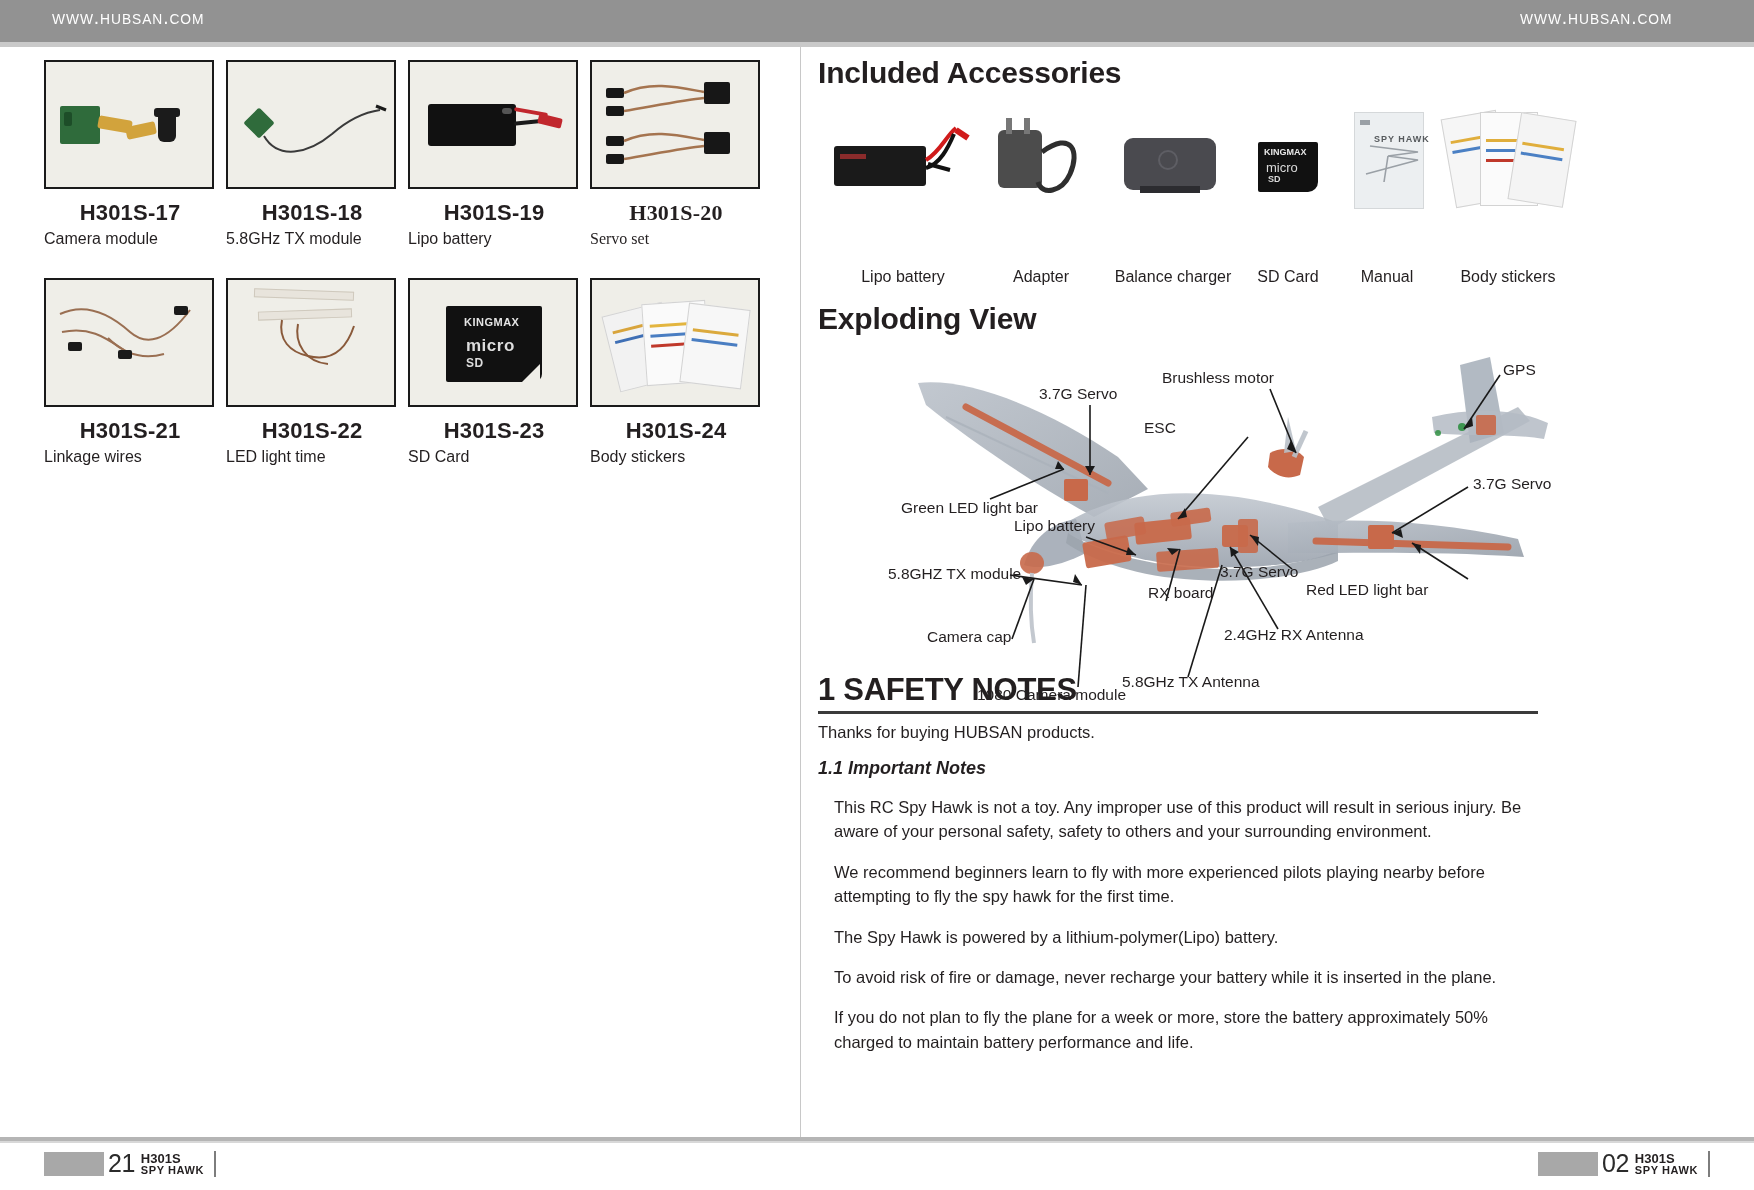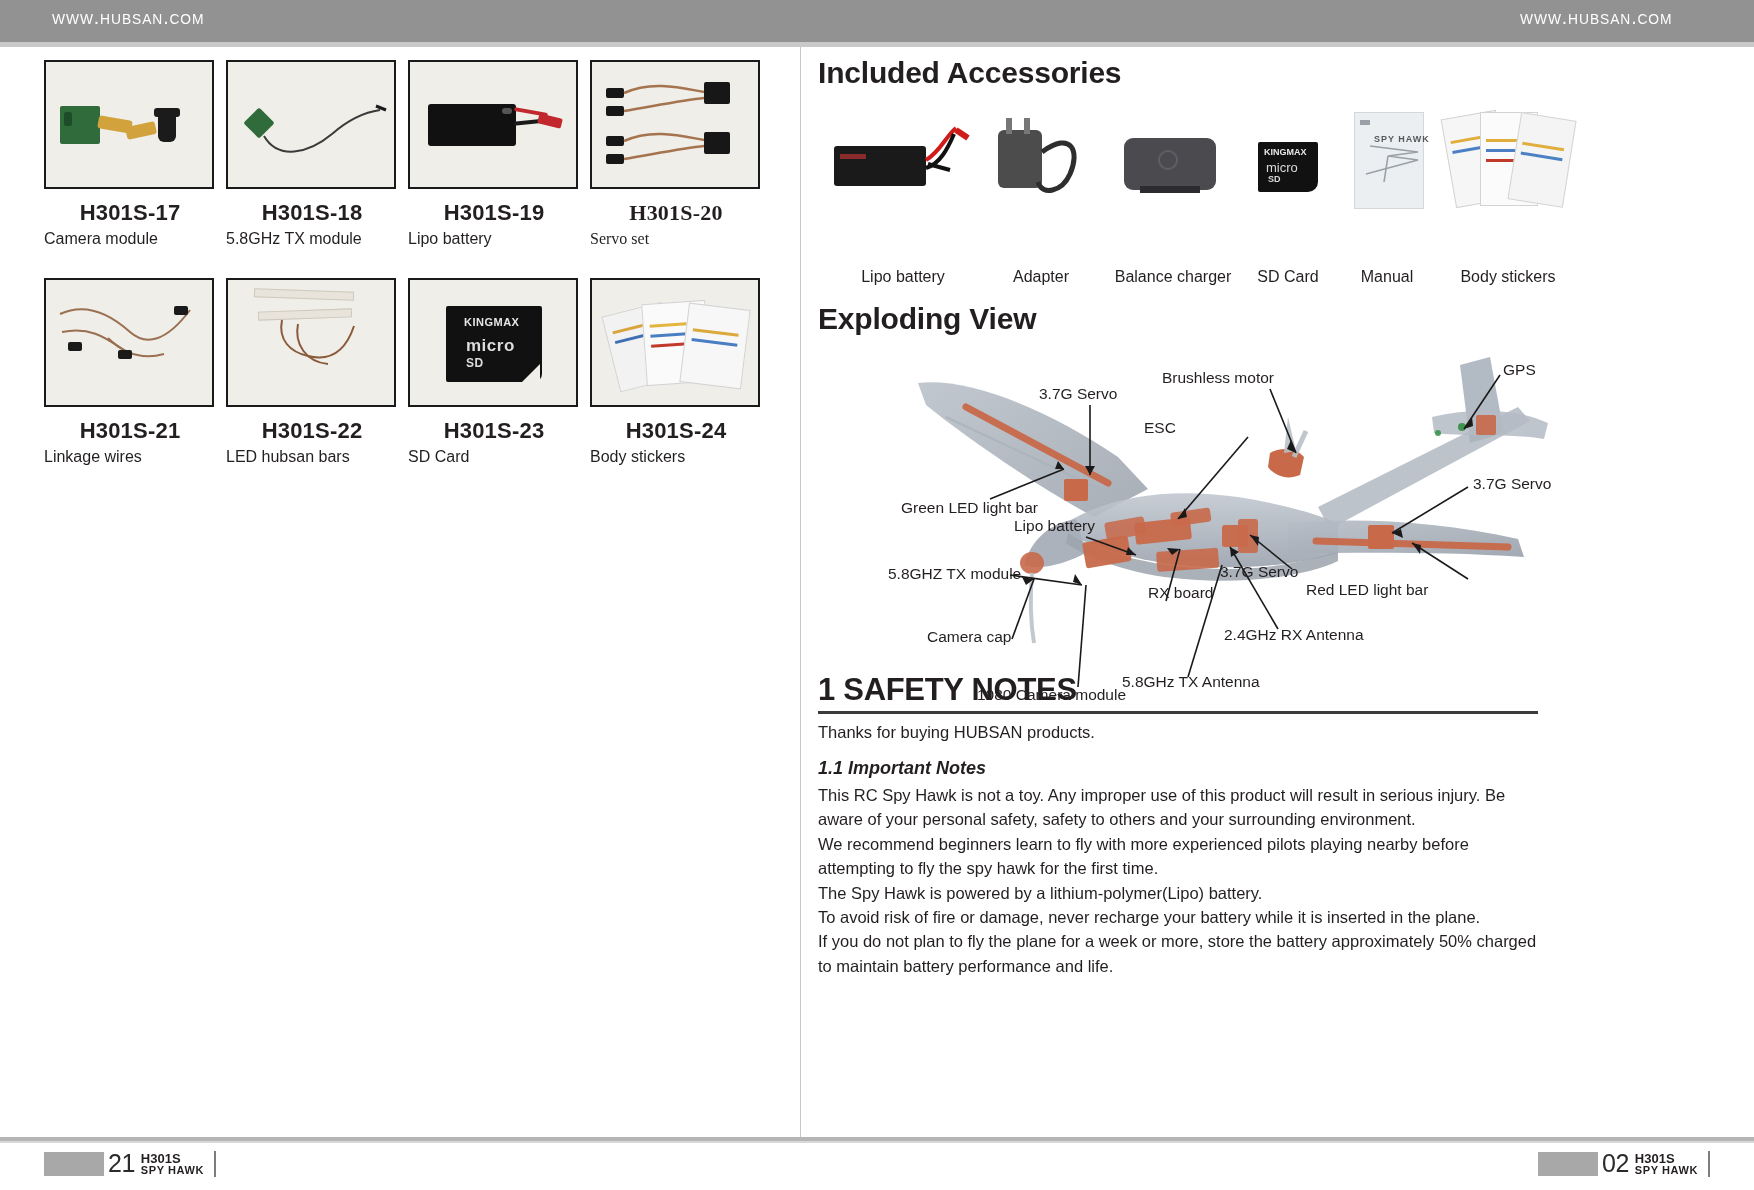--- a/index.html
+++ b/index.html
@@ -121,21 +121,21 @@
 
   .safety{position:absolute;left:0;top:625px;width:720px;}
   h1.safety-h{
     font-size:31px;font-weight:bold;margin:0 0 0 0;letter-spacing:-0.3px;
   }
   .rule{height:3px;background:#3b3b3b;margin-top:3px;width:720px;}
   .s-lead{font-size:16.5px;margin-top:9px;}
   h3.sub{
     font-size:18px;font-weight:bold;font-style:italic;margin:16px 0 4px 0;
   }
-  .body-p{font-size:16.5px;line-height:1.48;margin:0;}
+  .body-p{font-size:16.5px;line-height:1.48;margin:16px;}
 
   
   .foot-line{
     position:absolute;left:0;top:1137px;width:1754px;height:4px;background:#b5b5b5;
   }
   .foot-line2{
     position:absolute;left:0;top:1141px;width:1754px;height:2px;background:#d8d8d8;
   }
   .pg{
     position:absolute;top:1147px;height:33px;display:flex;align-items:center;
@@ -251,21 +251,21 @@
           <div class="ill">
             <div class="ledbar" style="left:26px;top:10px;width:98px;height:7px;transform:rotate(2deg);"></div>
             <div class="ledbar" style="left:30px;top:30px;width:92px;height:7px;transform:rotate(-2deg);"></div>
             <svg width="170" height="129" style="position:absolute;left:0;top:0;">
               <path d="M54 40 C 50 60, 62 72, 80 76 C 104 82, 118 70, 126 46" stroke="#8a5a3b" stroke-width="2" fill="none"></path>
               <path d="M70 44 C 66 64, 78 82, 100 84" stroke="#8a5a3b" stroke-width="2" fill="none"></path>
             </svg>
           </div>
         </div>
         <div class="part-code">H301S-22</div>
-        <div class="part-name">LED hubsan bars</div>
+        <div class="part-name">LED light time</div>
       </div>
 
       <div class="part-cell" style="left:364px;">
         <div class="part-photo">
           <div class="ill">
             <div class="sd" style="left:36px;top:26px;width:96px;height:76px;"></div>
             <div class="sd-txt" style="left:54px;top:36px;font-size:11px;">KINGMAX</div>
             <div class="sd-txt" style="left:56px;top:56px;font-size:17px;color:#dcdcdc;">micro</div>
             <div class="sd-txt" style="left:56px;top:76px;font-size:12px;color:#dcdcdc;">SD</div>
             <div style="position:absolute;left:112px;top:84px;width:18px;height:18px;background:#efeee8;clip-path:polygon(100% 0,100% 100%,0 100%);"></div>

